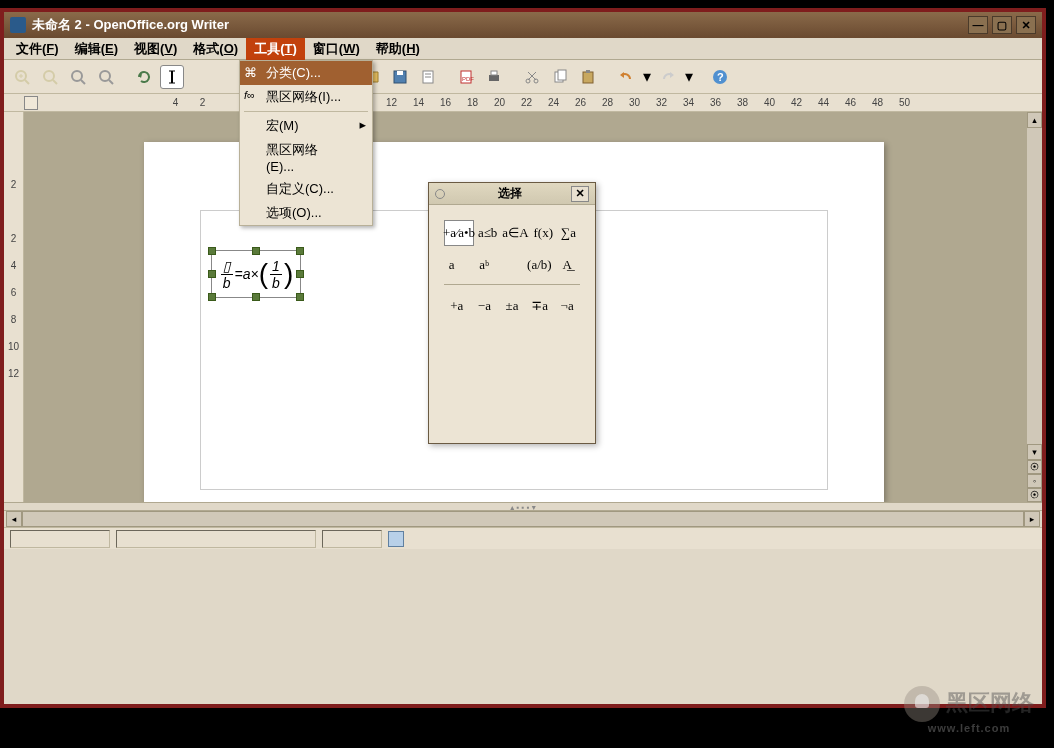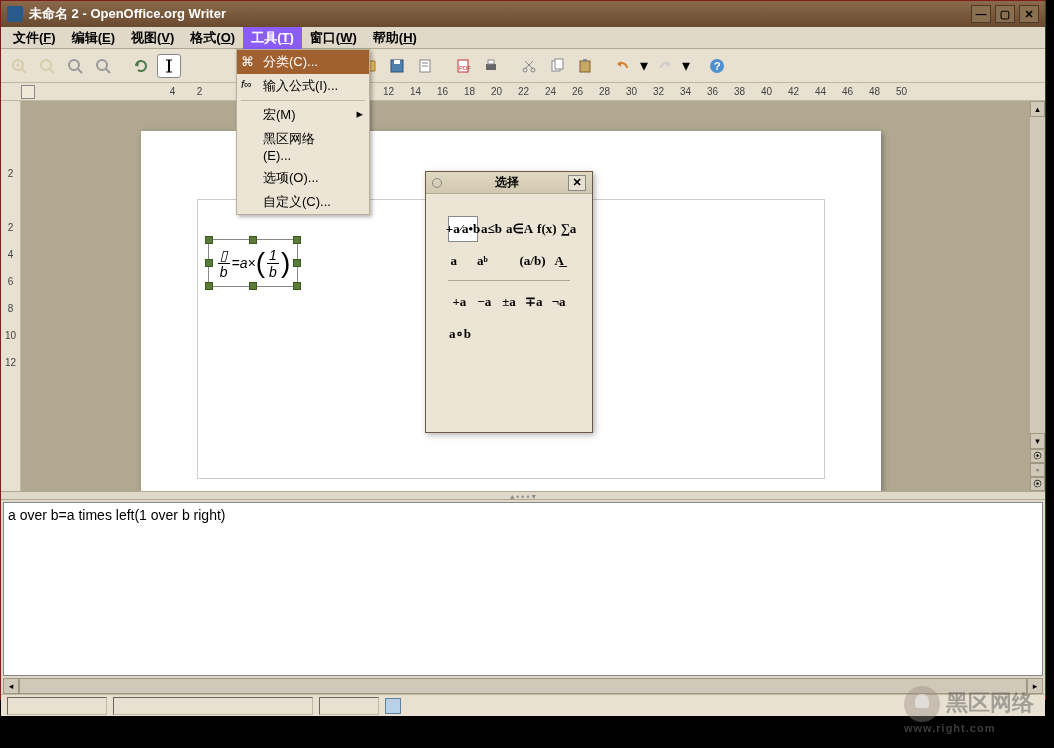--- a/index.html
+++ b/index.html
@@ -1,28 +1,28 @@
 <!DOCTYPE html>
 <html><head>
 <meta charset="utf-8">
 <style>
 * { box-sizing: border-box; margin: 0; padding: 0; font-family: sans-serif; }
 body { width: 1054px; height: 748px; background: #000; overflow: hidden; position: relative; }
 
-.window { position: absolute; top: 0; left: 0; width: 1046px; height: 700px; background: #e0d8c8; border: 1px solid #7f1d1d; }
+.window { position: absolute; top: 8px; left: 0; width: 1046px; height: 700px; background: #e0d8c8; border: 4px solid #7f1d1d; }
 
 .titlebar { height: 26px; background: linear-gradient(#8a6a4a, #6a4a30); display: flex; align-items: center; color: #fff; font-size: 13px; font-weight: bold; padding: 0 6px; }
 .titlebar .spacer { flex: 1; }
 .titlebar .oo-icon { width: 16px; height: 16px; background: #2a5a8a; border-radius: 2px; margin-right: 6px; }
 .win-btn { width: 20px; height: 18px; border: 1px solid #4a3a2a; background: #8a7050; margin-left: 4px; display: flex; align-items: center; justify-content: center; font-size: 11px; color: #000; cursor: pointer; }
 
 .menubar { height: 22px; background: #e0d8c8; border-bottom: 1px solid #b0a890; display: flex; align-items: center; padding: 0 4px; font-size: 13px; }
 .menubar .mi { padding: 2px 8px; cursor: pointer; font-weight: bold; }
 .menubar .mi u { text-decoration: underline; }
-.menubar .mi.active { background: #8b5cf6; color: #fff; }
+.menubar .mi.active { background: #c2410c; color: #fff; }
 
 .dropdown { position: absolute; top: 48px; left: 235px; width: 134px; background: #ece4d4; border: 1px solid #b8b098; box-shadow: 2px 2px 4px rgba(0,0,0,0.3); z-index: 50; font-size: 13px; }
 .dropdown .di { padding: 3px 26px 3px 26px; position: relative; cursor: pointer; }
 .dropdown .di.hl { background: #a06030; color: #fff; }
 .dropdown .di-icon { position: absolute; left: 4px; top: 4px; width: 16px; height: 16px; }
 .dropdown .sep { height: 1px; background: #c0b8a0; margin: 2px 4px; }
 .dropdown .arrow { position: absolute; right: 6px; }
 
 .toolbar { height: 34px; background: #e8e0d0; border-bottom: 1px solid #c0b8a0; display: flex; align-items: center; padding: 0 6px; gap: 4px; }
 .tb-btn { width: 24px; height: 24px; border: 1px solid transparent; display: flex; align-items: center; justify-content: center; cursor: pointer; border-radius: 3px; }
@@ -51,37 +51,37 @@
 .formula-render { font-family: serif; font-style: italic; font-size: 14px; display: flex; align-items: center; justify-content: center; height: 100%; }
 .frac { display: inline-flex; flex-direction: column; align-items: center; margin: 0 2px; }
 .frac .num { border-bottom: 1px solid #000; padding: 0 2px; }
 .frac .den { padding: 0 2px; }
 .paren { font-size: 28px; font-style: normal; }
 
 .selection-panel { position: absolute; top: 170px; left: 424px; width: 168px; height: 262px; background: #ece4d4; border: 1px solid #6a5a42; box-shadow: 2px 2px 6px rgba(0,0,0,0.3); z-index: 40; }
 .selection-panel .sp-title { height: 22px; background: linear-gradient(#e0d8c0, #d0c8b0); border-bottom: 1px solid #b0a890; display: flex; align-items: center; font-size: 12px; font-weight: bold; padding: 0 6px; }
 .sp-title .sp-bullet { width: 10px; height: 10px; border: 1px solid #888; border-radius: 50%; margin-right: 4px; }
 .sp-title .sp-close { margin-left: auto; width: 18px; height: 16px; border: 1px solid #888; display: flex; align-items: center; justify-content: center; cursor: pointer; font-size: 11px; background: #e8e0d0; }
-.sp-body { padding: 22px; font-weight: bold; }
+.sp-body { padding: 15px; }
 .sp-row { display: flex; gap: 2px; margin-bottom: 6px; }
 .sp-cell { width: 30px; height: 26px; display: flex; align-items: center; justify-content: center; font-family: serif; font-size: 13px; cursor: pointer; border: 1px solid transparent; }
 .sp-cell.sel { border: 1px solid #888; background: #fff; }
 .sp-hr { height: 1px; background: #b0a890; margin: 4px 0 8px; }
 
 .splitter { height: 9px; background: #e0d8c8; border-top: 1px solid #b0a890; border-bottom: 1px solid #b0a890; text-align: center; font-size: 8px; color: #888; cursor: ns-resize; }
 
 .code-pane { height: 174px; background: #fff; border: 1px solid #888; margin: 2px; padding: 4px; font-family: monospace; font-size: 14px; overflow: auto; }
 .bottom-scroll { height: 16px; background: #e0d8c8; display: flex; margin: 0 2px; }
 .bottom-scroll .hsb { flex: 1; background: #d0c8b8; border: 1px solid #a09880; }
 
 .statusbar { height: 22px; background: #e8e0d0; border-top: 1px solid #c0b8a0; display: flex; align-items: center; padding: 0 6px; gap: 6px; }
 .sb-cell { height: 18px; border: 1px inset #c0b8a0; }
 .sb-doc-icon { width: 16px; height: 16px; background: #b8d0e8; border: 1px solid #6080a0; }
 
-.watermark { position: absolute; right: 20px; bottom: 14px; color: rgba(80,80,80,0.45); font-size: 22px; font-weight: bold; z-index: 100; text-align: left; }
+.watermark { position: absolute; right: 20px; bottom: 14px; color: rgba(80,80,80,0.45); font-size: 22px; font-weight: bold; z-index: 100; text-align: center; }
 .watermark .wm-sub { font-size: 11px; color: rgba(120,120,120,0.5); letter-spacing: 1px; }
 .wm-icon { width: 36px; height: 36px; border-radius: 50%; background: rgba(150,140,130,0.4); display: inline-block; vertical-align: middle; margin-right: 6px; position: relative; }
 .wm-icon::after { content: ""; position: absolute; width: 14px; height: 14px; background: rgba(240,240,240,0.6); border-radius: 7px 7px 3px 3px; top: 8px; left: 11px; }
 </style>
 </head>
 <body>
 
 <div class="window">
 
   <div class="titlebar">
@@ -102,29 +102,29 @@
     <div class="mi"><span>帮助</span>(<u>H</u>)</div>
   </div>
 
   <div class="dropdown">
     <div class="di hl">
       <span class="di-icon">⌘</span>
       <span>分类(C)...</span>
     </div>
     <div class="di">
       <span class="di-icon" style="font-style:italic;font-size:11px;">f∞</span>
-      <span>输入公式(I)...</span>
+      <span>黑区网络(I)...</span>
     </div>
     <div class="sep"></div>
     <div class="di">
       <span>宏(M)</span><span class="arrow">▸</span>
     </div>
     <div class="di"><span>黑区网络(E)...</span></div>
+    <div class="di"><span>自定义(C)...</span></div>
     <div class="di"><span>选项(O)...</span></div>
-    <div class="di"><span>自定义(C)...</span></div>
   </div>
 
   <div class="toolbar">
     <div class="tb-btn">
         <svg width="16" height="16">
           <circle cx="7" cy="7" r="5" fill="none" stroke="#d4cca8" stroke-width="2"></circle>
           <line x1="11" y1="11" x2="15" y2="15" stroke="#d4cca8" stroke-width="2"></line>
           <line x1="5" y1="7" x2="9" y2="7" stroke="#d4cca8"></line>
           <line x1="7" y1="5" x2="7" y2="9" stroke="#d4cca8"></line>
         </svg>
@@ -324,46 +324,38 @@
         </div>
       <div class="sp-hr"></div>
       <div id="ops-rows">
           <div class="sp-row">
             <div class="sp-cell">+a</div>
             <div class="sp-cell">−a</div>
             <div class="sp-cell">±a</div>
             <div class="sp-cell">∓a</div>
             <div class="sp-cell">¬a</div>
           </div>
-          <div class="sp-row">
-            <div class="sp-cell">a∘b</div>
-            <div class="sp-cell"></div>
-            <div class="sp-cell"></div>
-            <div class="sp-cell"></div>
-            <div class="sp-cell"></div>
-          </div>
         </div>
     </div>
   </div>
 
   <div class="splitter">▴ ▪ ▪ ▪ ▾</div>
 
-  <div class="code-pane"><span>a over b=a times left(1 over b right)</span></div>
 
   <div class="bottom-scroll">
     <div class="scroll-btn" style="width:16px;">◂</div>
     <div class="hsb"></div>
     <div class="scroll-btn" style="width:16px;">▸</div>
   </div>
 
   <div class="statusbar">
     <div class="sb-cell" style="width:100px;"></div>
     <div class="sb-cell" style="width:200px;"></div>
     <div class="sb-cell" style="width:60px;"></div>
     <div class="sb-doc-icon"></div>
   </div>
 
 </div>
 
 <div class="watermark">
   <span class="wm-icon"></span><span>黑区网络</span>
-  <div class="wm-sub">www.right.com</div>
+  <div class="wm-sub">www.left.com</div>
 </div>
 
 </body></html>

